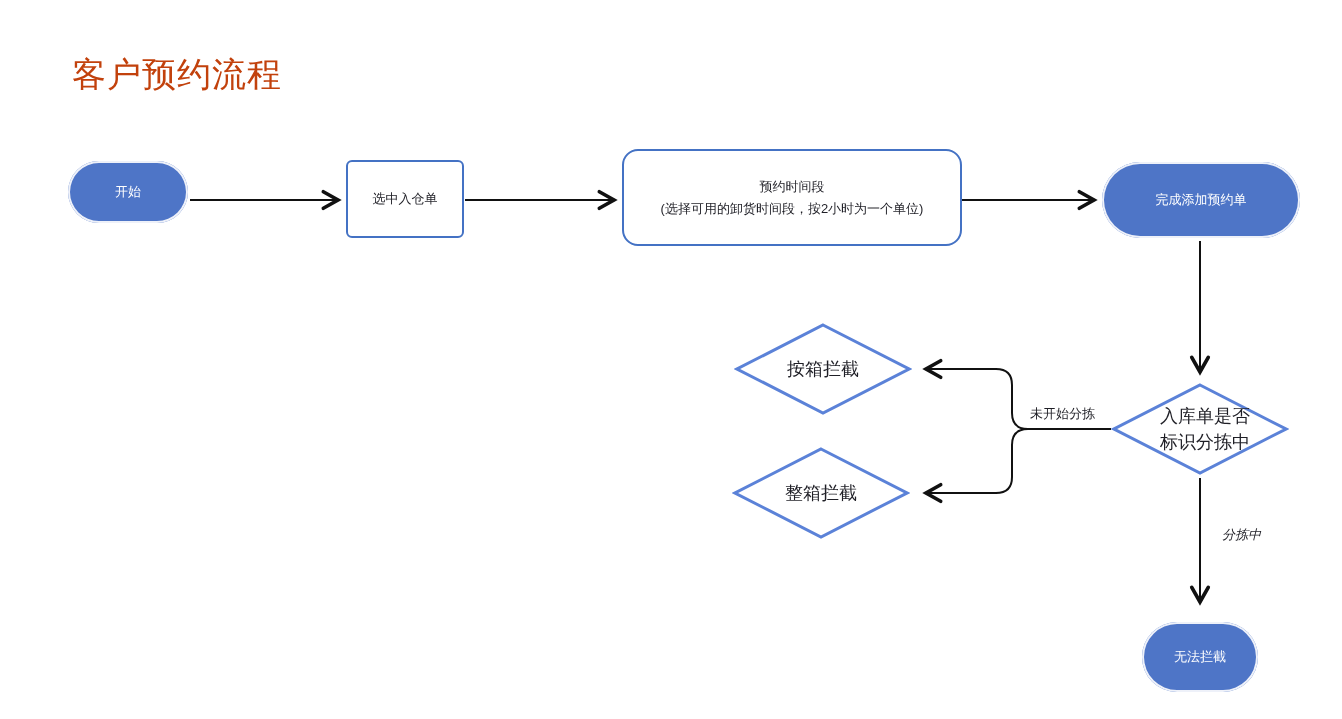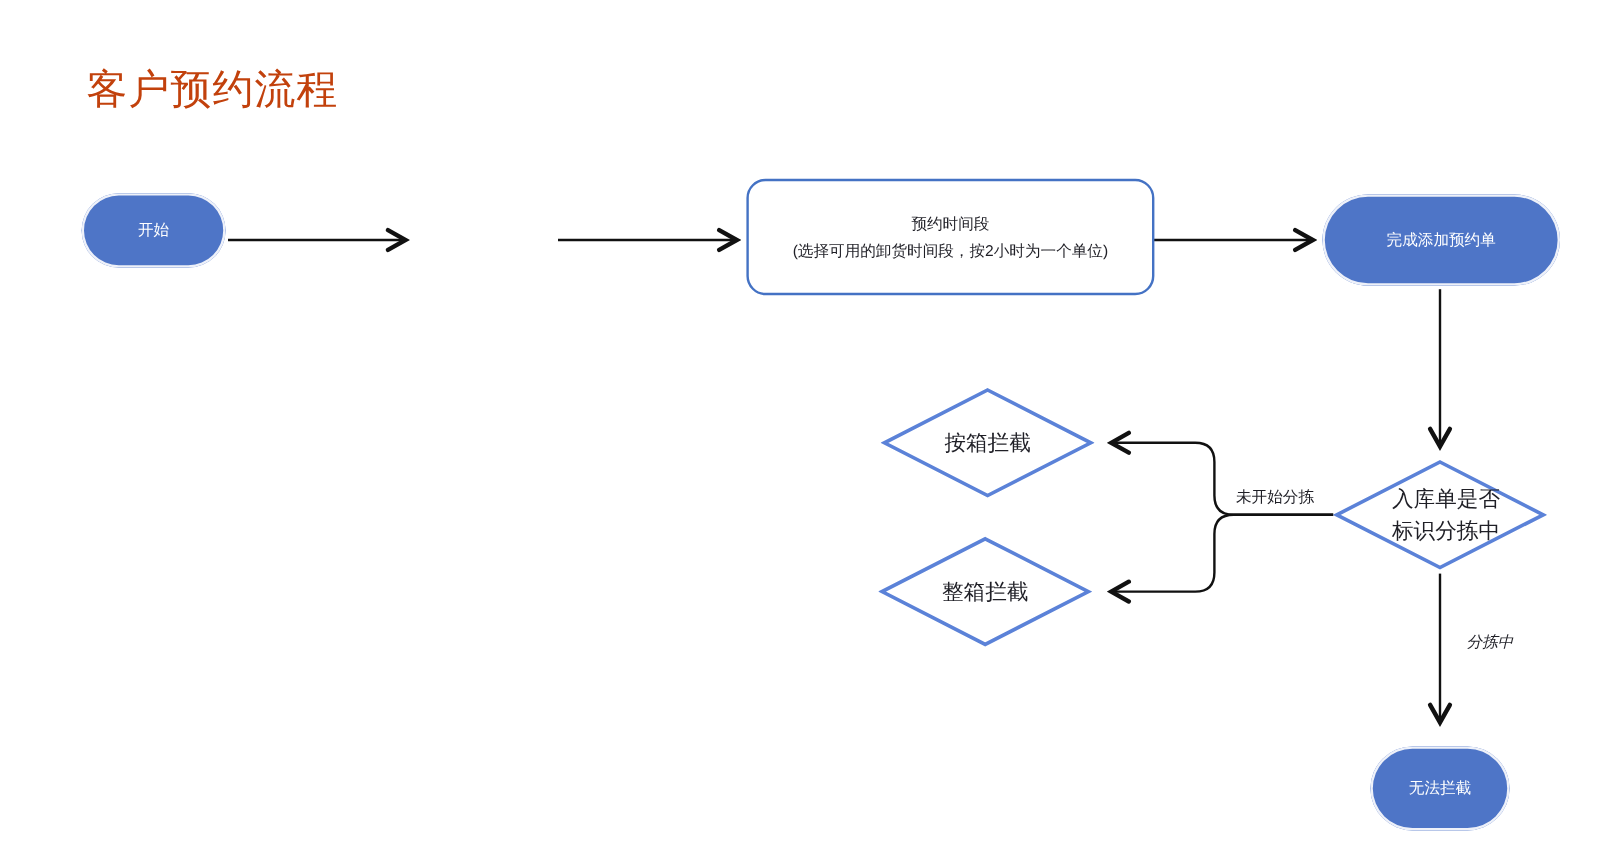--- a/index.html
+++ b/index.html
@@ -112,20 +112,23 @@
       <path d="M1111,429 L1028,429 Q1012,429 1012,413 L1012,385 Q1012,369 996,369 L926,369" marker-end="url(#ah)"></path>
       <path d="M1111,429 L1028,429 Q1012,429 1012,445 L1012,477 Q1012,493 996,493 L926,493" marker-end="url(#ah)"></path>
       <path d="M1200,478 V602" marker-end="url(#ah)"></path>
     </g>
   </svg>
 
   <div class="node terminator node-start">
     <span>开始</span>
   </div>
 
+  <div class="node process node-select">
+    <span>选中入仓单</span>
+  </div>
 
   <div class="node process node-timeslot">
     <div class="timeslot-text">
       <span style="display:block">预约时间段</span>
       <span>(选择可用的卸货时间段，按2小时为一个单位)</span>
     </div>
   </div>
 
   <div class="node terminator node-complete">
     <span>完成添加预约单</span>

